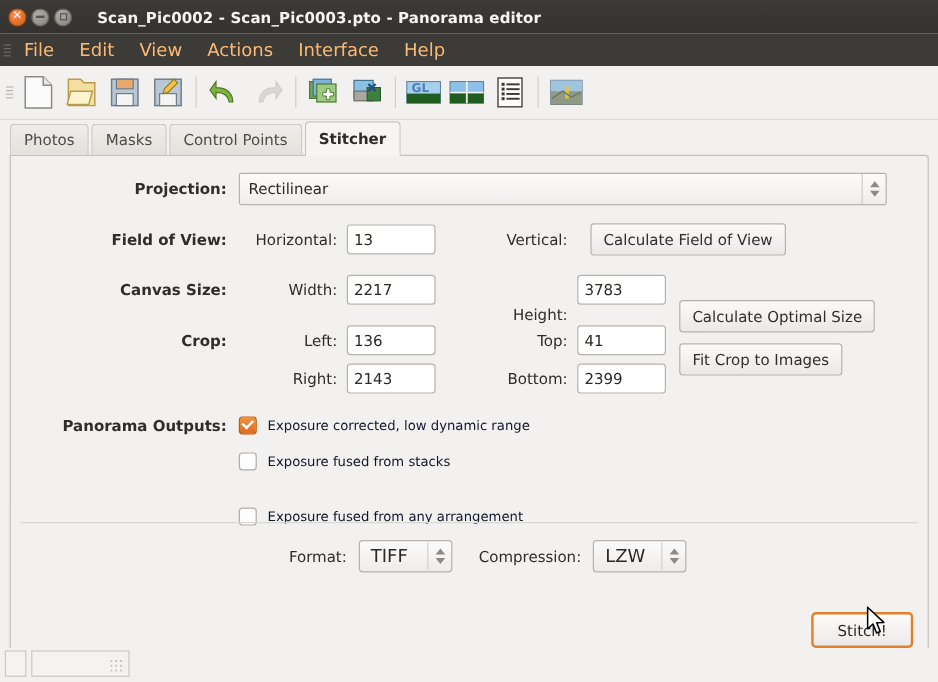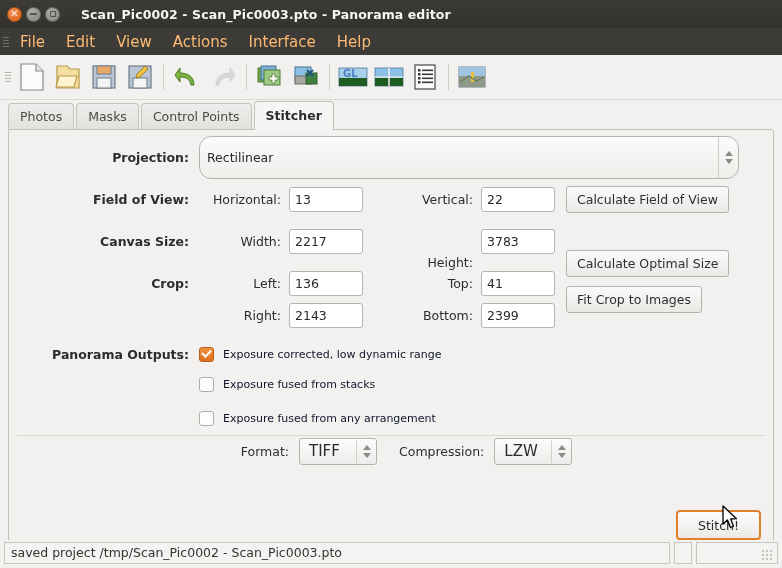--- a/index.html
+++ b/index.html
@@ -159,24 +159,24 @@
     background: linear-gradient(to bottom, #fbfafa 0%, #ebe9e6 100%);
     border: 1px solid #b6b3ad;
     border-radius: 3px;
     cursor: default;
     white-space: nowrap;
   }
 
   
   .combo {
     display: flex; align-items: center;
-    width: 540px; height: 43px;
+    width: 540px; height: 27px;
     background: linear-gradient(to bottom, #fcfbfb 0%, #f0eeeb 100%);
     border: 1px solid #b6b3ad;
-    border-radius: 12px;
+    border-radius: 2px;
     padding-left: 7px;
     font-size: 12.5px; color: #2b2a28;
     position: relative;
   }
   .combo .spin {
     position: absolute; right: 0; top: 0; bottom: 0;
     width: 20px;
     border-left: 1px solid #cfccc6;
     display: flex; flex-direction: column; align-items: center; justify-content: center; gap: 3px;
   }
@@ -453,21 +453,20 @@
           <span class="arrow-dn"></span>
         </span>
       </div>
     </div>
 
     <div class="row">
       <div class="rowlabel">Field of View:</div>
       <div class="sublabel w-horiz">Horizontal:</div>
       <input class="txt" value="13" style="">
       <div class="sublabel" style="width:118px;padding-right:8px;padding-left:42px;">Vertical:</div>
-      <input class="txt" value="22" style="">
       <button class="btn" style="margin-left:11px;">Calculate Field of View</button>
     </div>
 
     <div class="row">
       <div class="rowlabel">Canvas Size:</div>
       <div class="sublabel w-horiz">Width:</div>
       <input class="txt" value="2217" style="">
       <div class="sublabel" style="width:118px;padding-right:8px;padding-left:42px;margin-top:41px;">Height:</div>
       <input class="txt" value="3783" style="">
       <button class="btn" style="margin-left:11px;margin-top:44px;">Calculate Optimal Size</button>
@@ -489,21 +488,21 @@
       <button class="btn" style="margin-left:11px;position:relative;top:-16px;">Fit Crop to Images</button>
     </div>
 
     <div class="row tight" style="height:26px;margin-bottom:4px;">
       <div class="rowlabel">Panorama Outputs:</div>
       <div class="cbrow">
         <span class="cb checked"></span>
         <span class="cblabel">Exposure corrected, low dynamic range</span>
       </div>
     </div>
-    <div class="row tight" style="height:26px;margin-bottom:8px;">
+    <div class="row tight" style="height:26px;margin-bottom:20px;">
       <div class="rowlabel"></div>
       <div class="cbrow">
         <span class="cb"></span>
         <span class="cblabel">Exposure fused from stacks</span>
       </div>
     </div>
     <div class="row tight" style="height:26px;margin-bottom:6px;">
       <div class="rowlabel"></div>
       <div class="cbrow">
         <span class="cb"></span>
@@ -536,16 +535,15 @@
   <div class="stitch-area">
     <button class="stitch-btn">Stitch!</button>
   </div>
 </div>
 
 <svg class="cursor" viewBox="0 0 18 26">
   <path d="M1 1 L1 19 L5.5 15 L8.5 22.5 L11.5 21.2 L8.6 14 L14.5 13.7 Z" fill="#ffffff" stroke="#000000" stroke-width="1.3" stroke-linejoin="round"></path>
 </svg>
 
 <div class="statusbar">
-  <div class="status-main">saved project /tmp/Scan_Pic0002 - Scan_Pic0003.pto</div>
   <div class="status-pad"></div>
   <div class="status-grip"></div>
 </div>
 
 </body></html>

